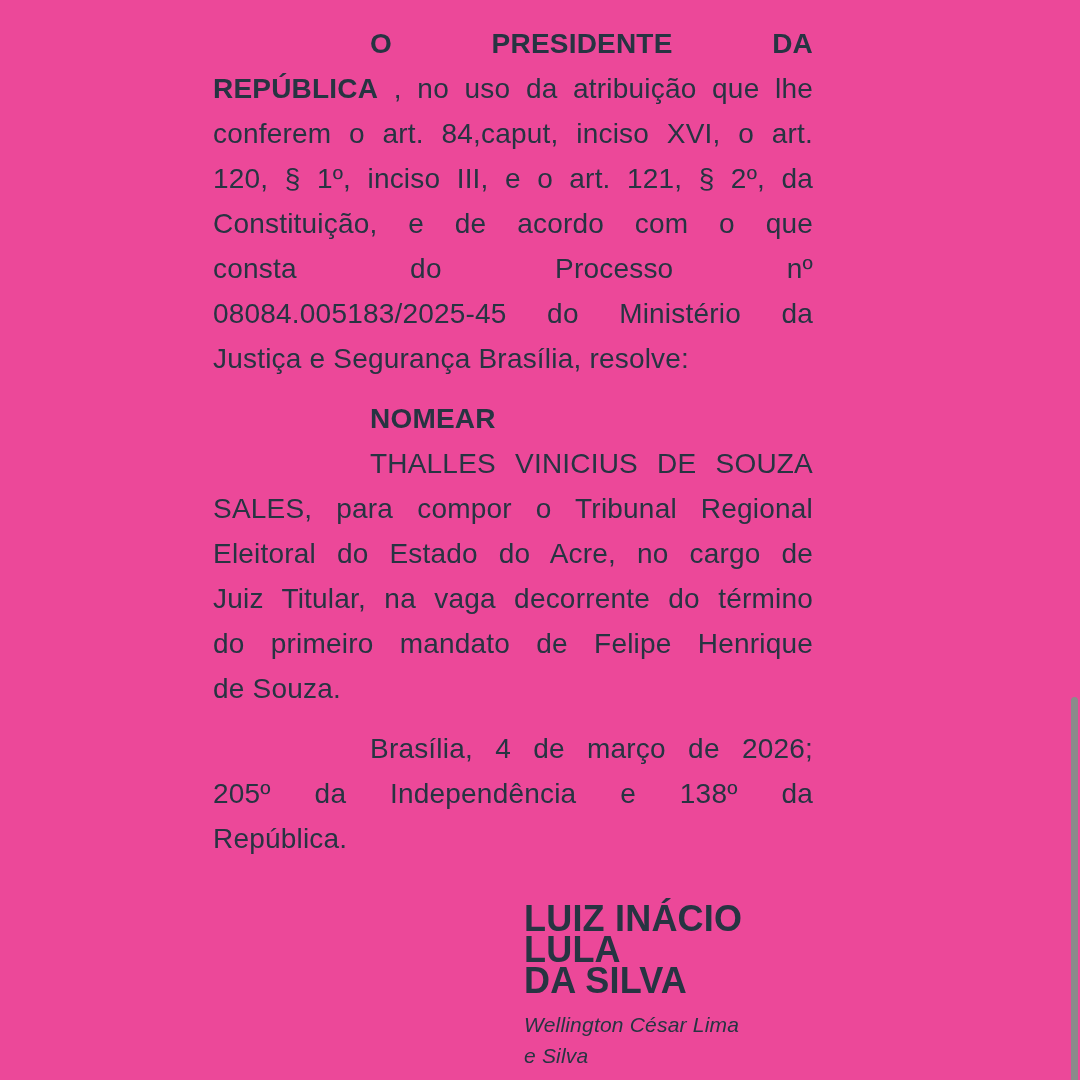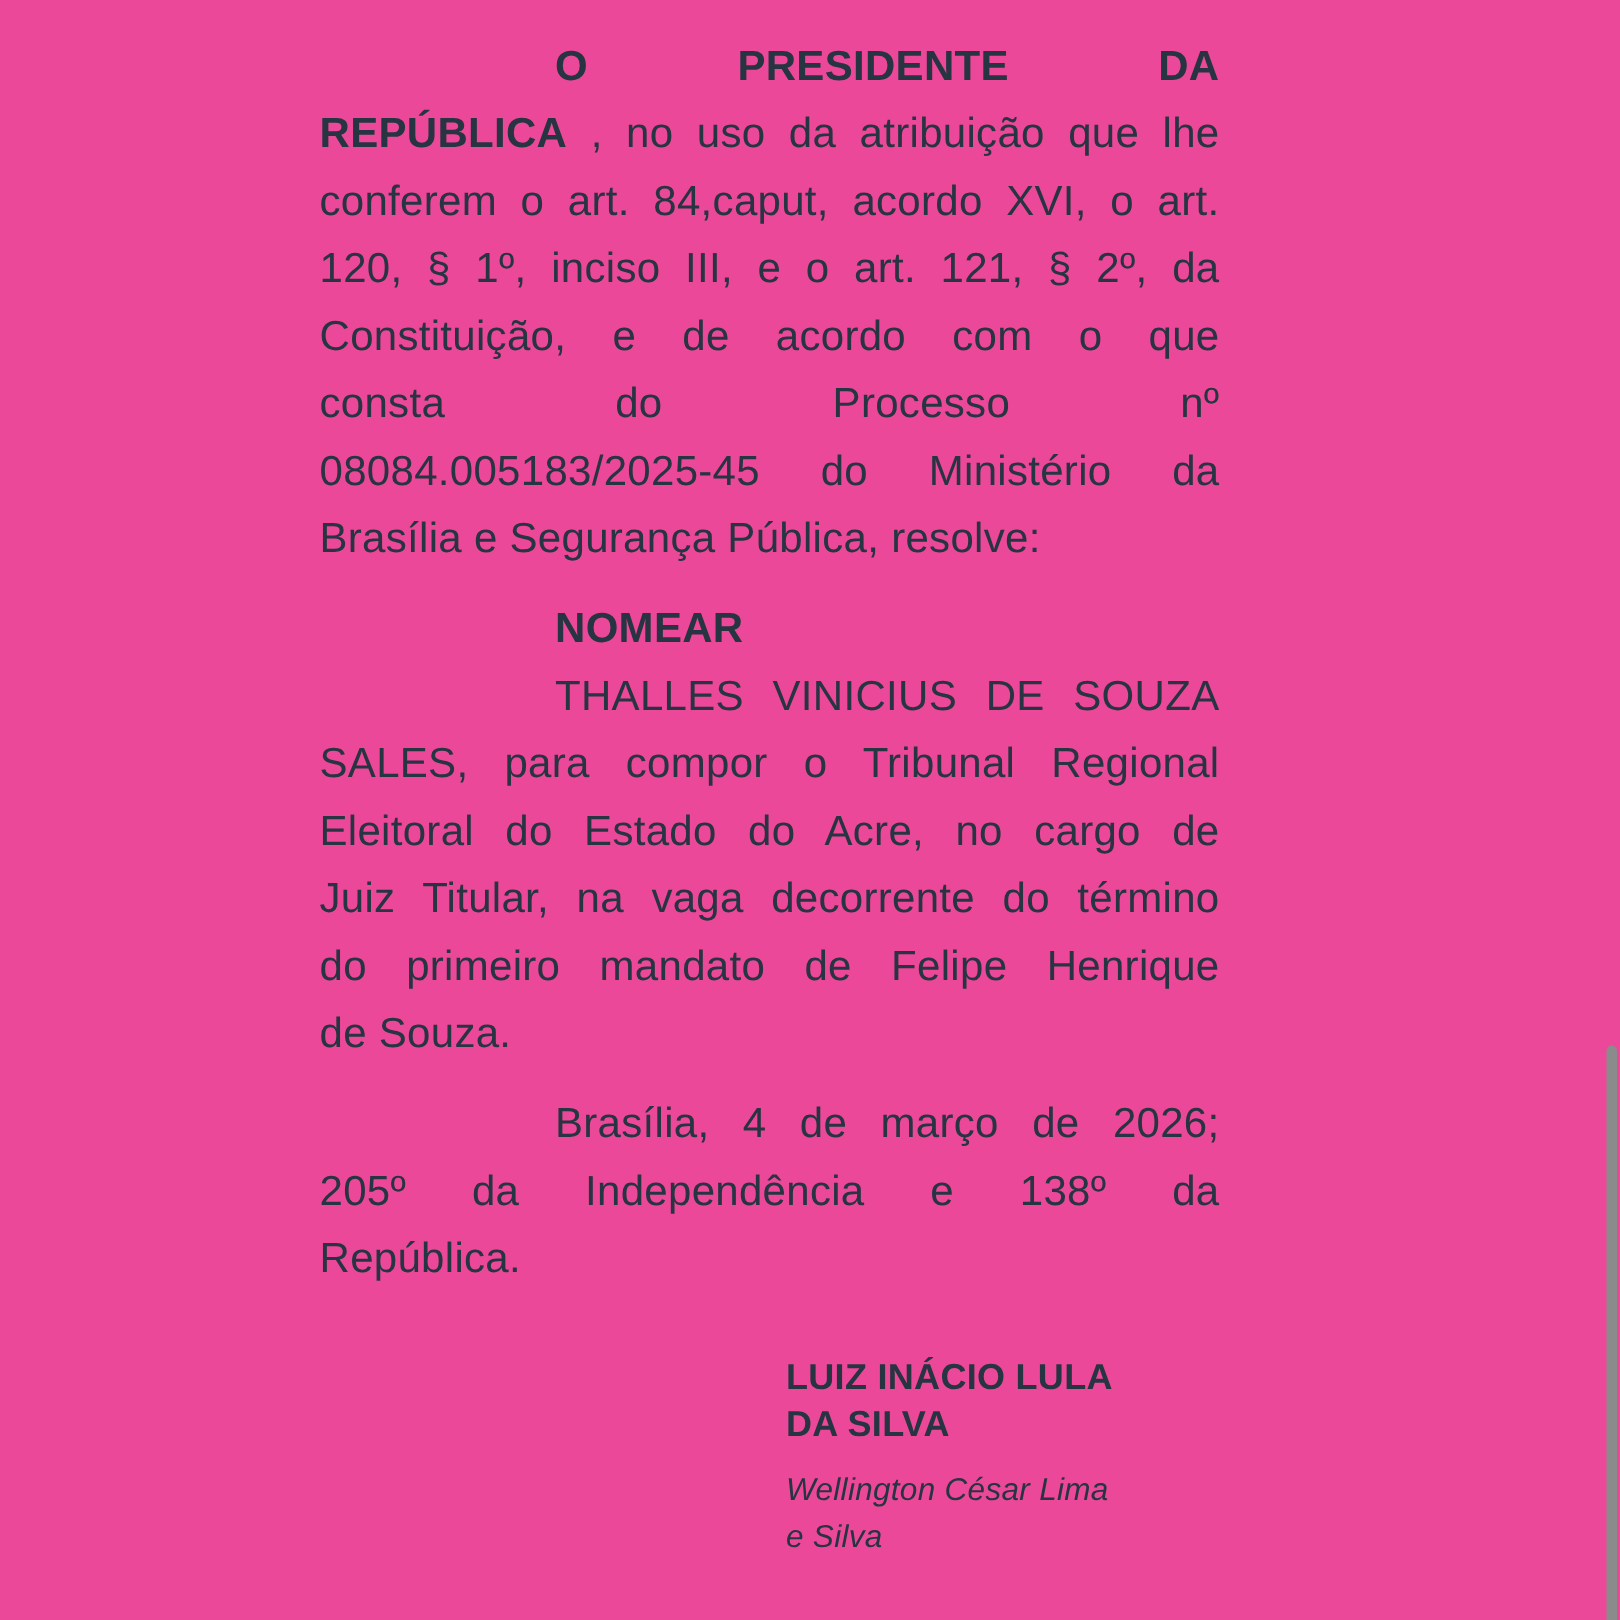--- a/index.html
+++ b/index.html
@@ -44,21 +44,21 @@
   }
   .para-appointment { margin-top: 0; }
   .para-date { margin-top: 15px; }
   .sig {
     margin-top: 42px;
     margin-left: 311px;
     width: 289px;
   }
   .sig-name {
     font-weight: bold;
-    font-size: 24px;
+    font-size: 36px;
     line-height: 31px;
   }
   .sig-minister {
     margin-top: 13px;
     font-style: italic;
     font-size: 21px;
     line-height: 31px;
   }
   .scrollbar-thumb {
     position: absolute;
@@ -72,26 +72,26 @@
 </style>
 </head>
 <body>
 
 <div class="page">
   <div class="doc">
 
     <div class="para">
       <div class="line jlast indent"><span class="b">O PRESIDENTE DA</span></div>
       <div class="line jlast"><span class="b">REPÚBLICA</span><span> , no uso da atribuição que lhe</span></div>
-      <div class="line jlast"><span>conferem o art. 84,</span><span class="i">caput</span><span>, acordo XVI, o art.</span></div>
+      <div class="line jlast"><span>conferem o art. 84,</span><span class="i">caput</span><span>, inciso XVI, o art.</span></div>
       <div class="line jlast">120, § 1º, inciso III, e o art. 121, § 2º, da</div>
       <div class="line jlast">Constituição, e de acordo com o que</div>
       <div class="line jlast">consta do Processo nº</div>
       <div class="line jlast">08084.005183/2025-45 do Ministério da</div>
-      <div class="line">Brasília e Segurança Pública, resolve:</div>
+      <div class="line">Justiça e Segurança Brasília, resolve:</div>
     </div>
 
     <div class="heading">NOMEAR</div>
 
     <div class="para para-appointment">
       <div class="line jlast indent">THALLES VINICIUS DE SOUZA</div>
       <div class="line jlast">SALES, para compor o Tribunal Regional</div>
       <div class="line jlast">Eleitoral do Estado do Acre, no cargo de</div>
       <div class="line jlast">Juiz Titular, na vaga decorrente do término</div>
       <div class="line jlast">do primeiro mandato de Felipe Henrique</div>

